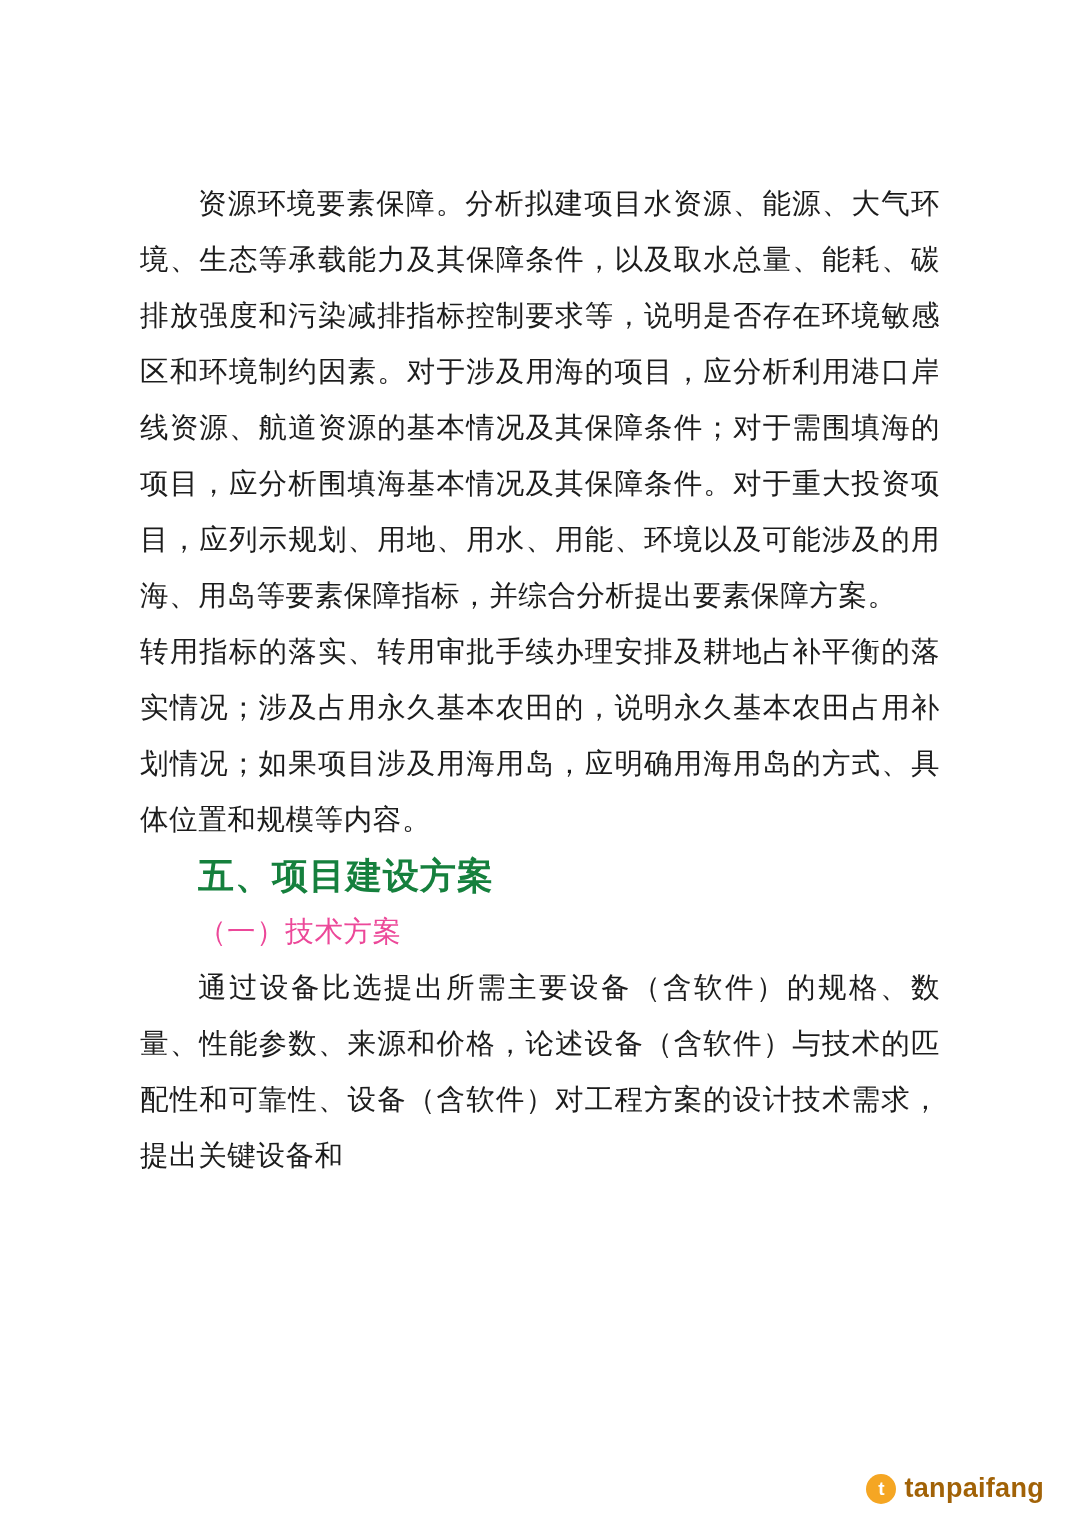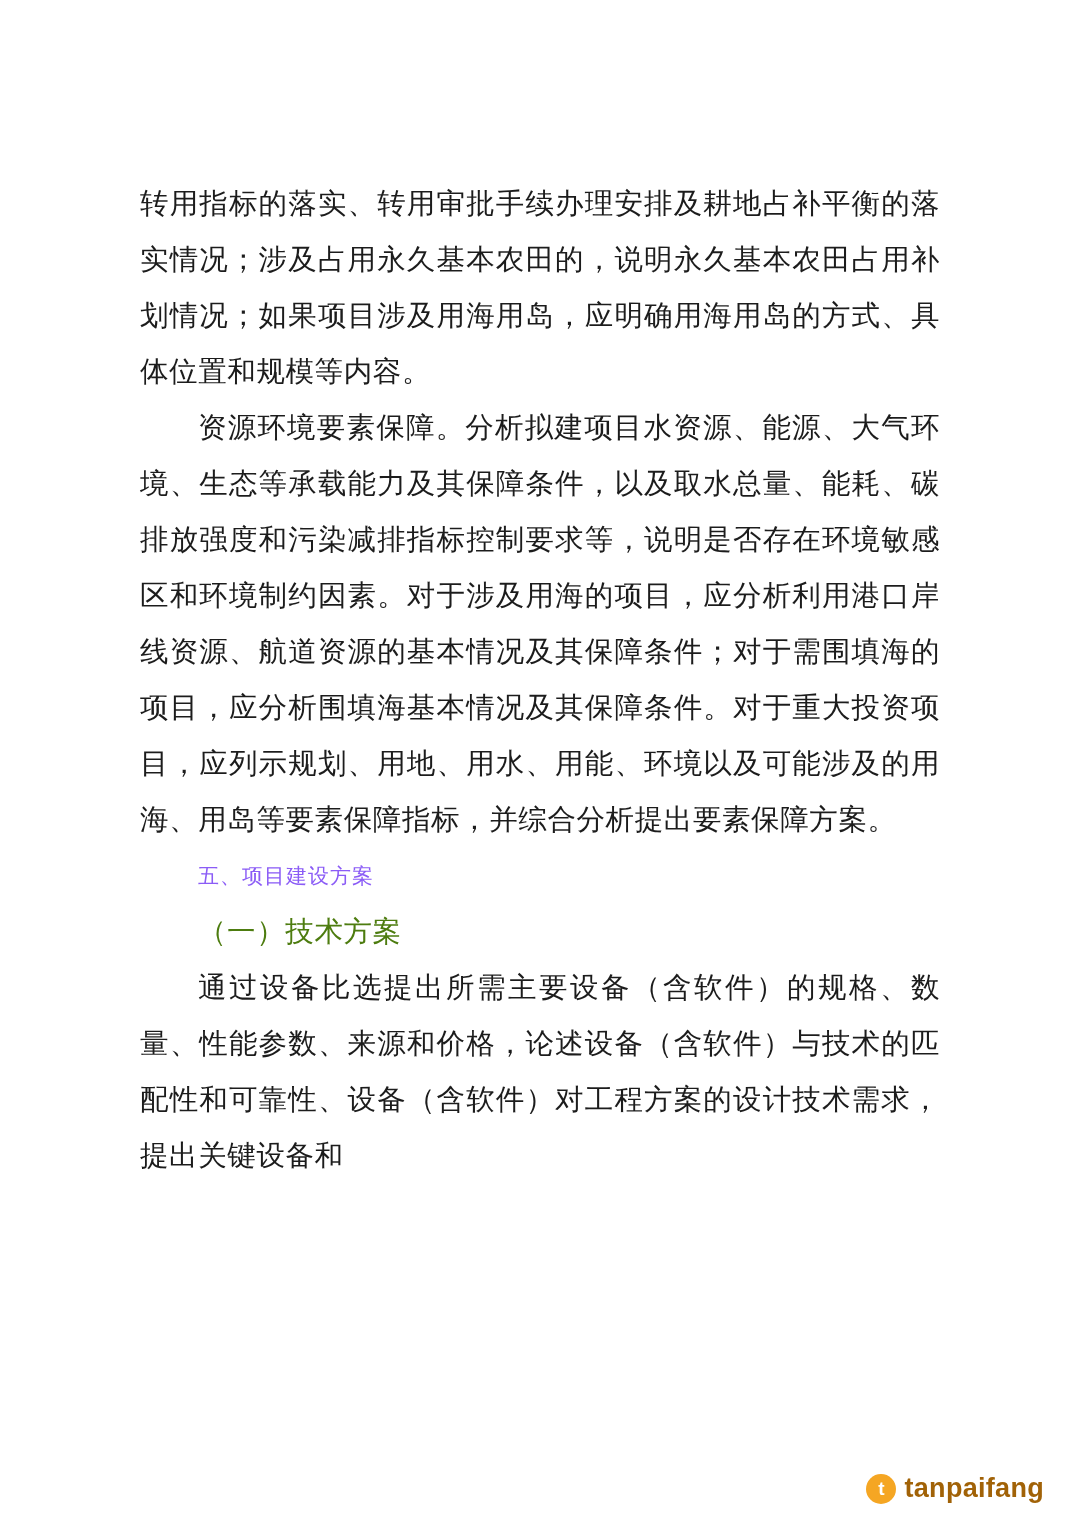--- a/index.html
+++ b/index.html
@@ -36,36 +36,36 @@
     text-align: justify;
     text-justify: inter-ideograph;
     letter-spacing: 0.6px;
     color: #1c1c1c;
   }
   p.indent {
     text-indent: 58px;
   }
   h2.section {
     margin: 0;
-    font-size: 21px;
+    font-size: 36px;
     line-height: 56px;
-    font-weight: normal;
+    font-weight: bold;
     text-indent: 58px;
     letter-spacing: 1px;
-    color: #8b5cf6;
+    color: #15803d;
     font-family: "Liberation Sans", "DejaVu Sans", sans-serif;
   }
   h3.subsection {
     margin: 0;
     font-size: 28.5px;
     line-height: 56px;
     font-weight: normal;
     text-indent: 58px;
     letter-spacing: 0.6px;
-    color: #4d7c0f;
+    color: #ec4899;
   }
   .watermark {
     position: absolute;
     right: 36px;
     bottom: 24px;
     display: flex;
     align-items: center;
     gap: 8px;
   }
   .wm-badge {
@@ -89,23 +89,23 @@
     font-family: "Liberation Sans", "DejaVu Sans", sans-serif;
     letter-spacing: 0.3px;
   }
 </style>
 </head>
 <body>
 
 <div class="page">
   <div class="content">
 
+    <p class="para indent">资源环境要素保障。分析拟建项目水资源、能源、大气环境、生态等承载能力及其保障条件，以及取水总量、能耗、碳排放强度和污染减排指标控制要求等，说明是否存在环境敏感区和环境制约因素。对于涉及用海的项目，应分析利用港口岸线资源、航道资源的基本情况及其保障条件；对于需围填海的项目，应分析围填海基本情况及其保障条件。对于重大投资项目，应列示规划、用地、用水、用能、环境以及可能涉及的用海、用岛等要素保障指标，并综合分析提出要素保障方案。</p>
+
     <p class="para">转用指标的落实、转用审批手续办理安排及耕地占补平衡的落实情况；涉及占用永久基本农田的，说明永久基本农田占用补划情况；如果项目涉及用海用岛，应明确用海用岛的方式、具体位置和规模等内容。</p>
-
-    <p class="para indent">资源环境要素保障。分析拟建项目水资源、能源、大气环境、生态等承载能力及其保障条件，以及取水总量、能耗、碳排放强度和污染减排指标控制要求等，说明是否存在环境敏感区和环境制约因素。对于涉及用海的项目，应分析利用港口岸线资源、航道资源的基本情况及其保障条件；对于需围填海的项目，应分析围填海基本情况及其保障条件。对于重大投资项目，应列示规划、用地、用水、用能、环境以及可能涉及的用海、用岛等要素保障指标，并综合分析提出要素保障方案。</p>
 
     <h2 class="section">五、项目建设方案</h2>
 
     <h3 class="subsection">（一）技术方案</h3>
 
 
 
     <p class="para indent">通过设备比选提出所需主要设备（含软件）的规格、数量、性能参数、来源和价格，论述设备（含软件）与技术的匹配性和可靠性、设备（含软件）对工程方案的设计技术需求，提出关键设备和</p>
 
   </div>

